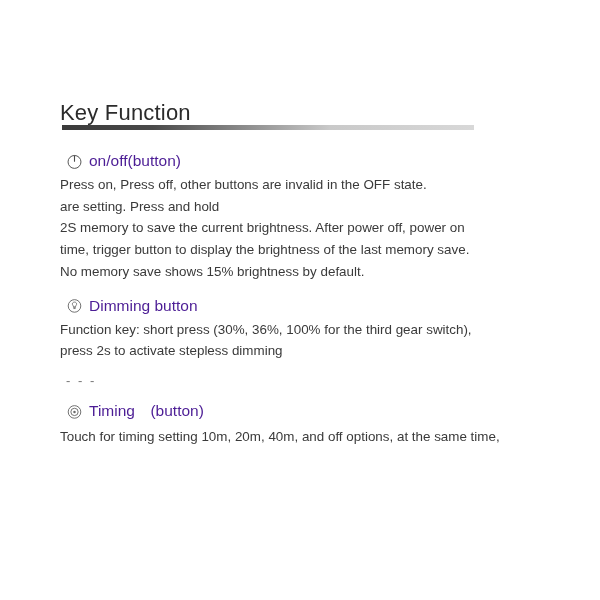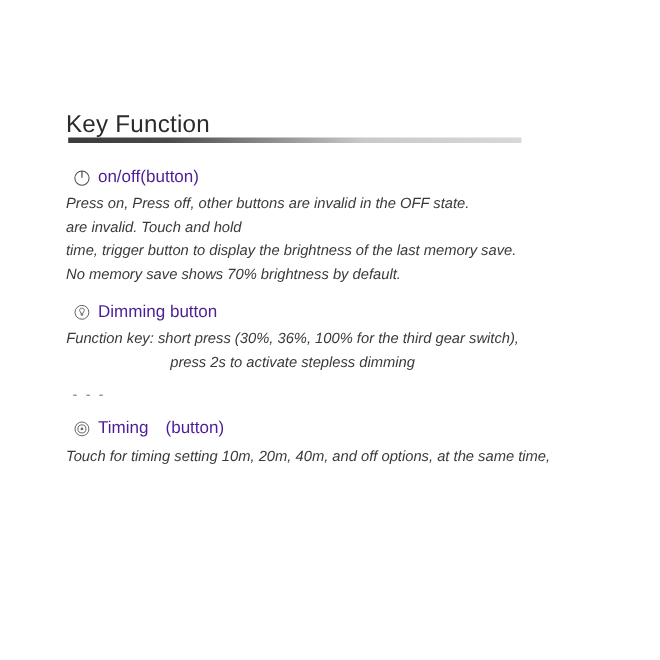--- a/index.html
+++ b/index.html
@@ -64,33 +64,32 @@
     position: relative;
   }
   .icon svg { display: block; }
   .lines {
     font-size: 13.4px;
     line-height: 1.62;
     color: #3a3a3a;
   }
   .lines div {
     white-space: nowrap;
-    font-style: italic;
   }
   .dashes {
     color: #777;
     font-size: 13px;
     letter-spacing: 2px;
     line-height: 0.7;
     padding-left: 6px;
     margin-bottom: 2px;
     margin-top: 8px;
   }
   .sec-timing { margin-top: 16px; }
-  .sec-dim { margin-top: 6px; text-align: center; }
+  .sec-dim { margin-top: 6px; }
 </style>
 </head>
 <body>
 
 <div class="page">
 
   <div class="title-block">
     <h1 class="title">Key Function</h1>
     <div class="title-rule"></div>
   </div>
@@ -101,23 +100,24 @@
         <svg width="17" height="17" viewBox="0 0 20 20">
           <circle cx="10" cy="10.5" r="7.6" fill="none" stroke="#4a4a4a" stroke-width="1.1"></circle>
           <path d="M10 3.2 L10 9.6" stroke="#4a4a4a" stroke-width="1.3" stroke-linecap="round" fill="none"></path>
           <path d="M6.6 5.1 A5.6 5.6 0 1 0 13.4 5.1" fill="none" stroke="#ffffff" stroke-width="0"></path>
         </svg>
       </span>
       <span class="label">on/off(button)</span>
     </div>
     <div class="lines">
       <div>Press on, Press off, other buttons are invalid in the OFF state.</div>
-      <div>are invalid. Touch and hold</div>
+      <div>are setting. Press and hold</div>
+      <div>2S memory to save the current brightness. After power off, power on</div>
       <div>time, trigger button to display the brightness of the last memory save.</div>
-      <div>No memory save shows 70% brightness by default.</div>
+      <div>No memory save shows 15% brightness by default.</div>
     </div>
   </div>
 
   <div class="section sec-dim">
     <div class="section-head">
       <span class="icon">
         <svg width="17" height="17" viewBox="0 0 20 20">
           <circle cx="10" cy="10.5" r="7.4" fill="none" stroke="#5a5a5a" stroke-width="1"></circle>
           <path d="M10 6 C8 6 7.2 7.6 7.6 8.9 C7.9 9.9 8.8 10.4 8.9 11.6 L11.1 11.6 C11.2 10.4 12.1 9.9 12.4 8.9 C12.8 7.6 12 6 10 6 Z" fill="none" stroke="#5a5a5a" stroke-width="0.9"></path>
           <path d="M8.9 12.6 L11.1 12.6" stroke="#5a5a5a" stroke-width="0.9" stroke-linecap="round"></path>

